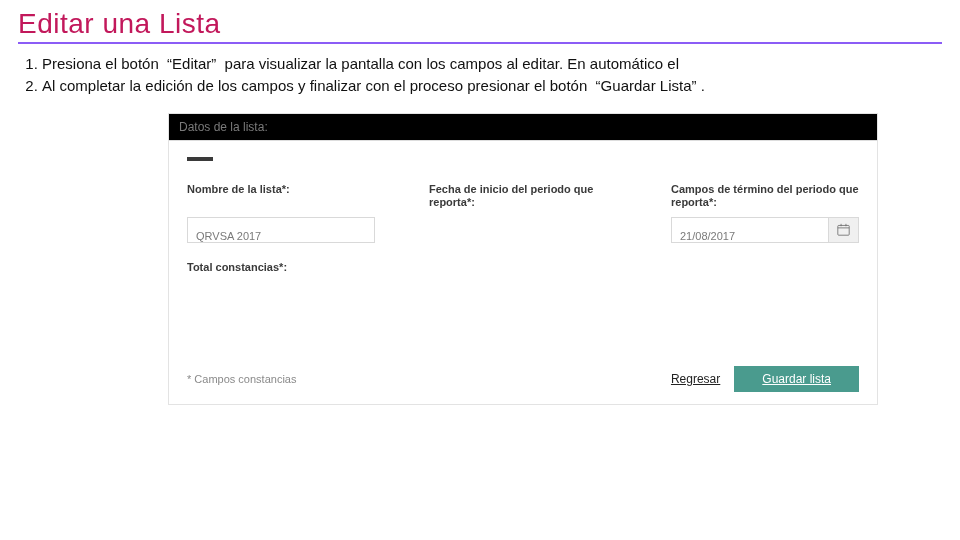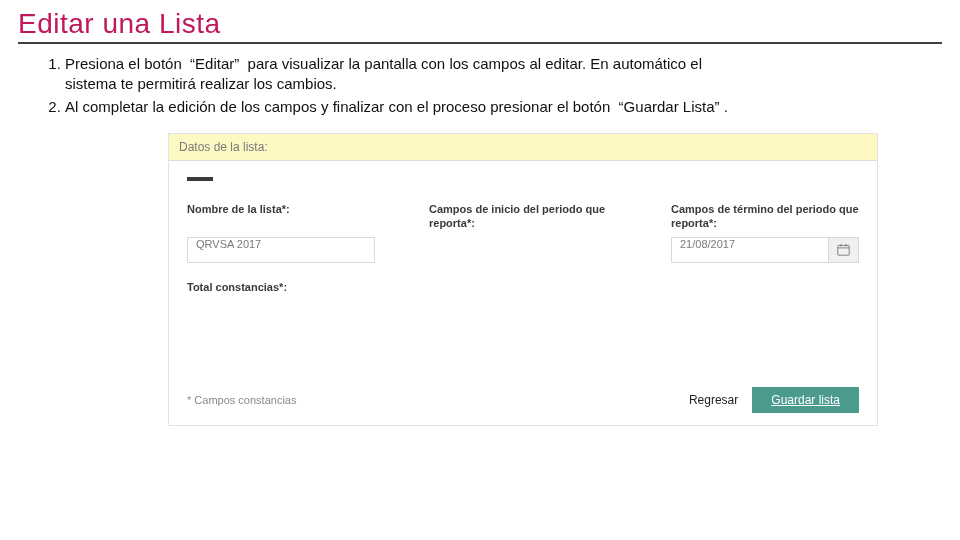--- a/index.html
+++ b/index.html
@@ -1,78 +1,77 @@
 <!DOCTYPE html>
 <html><head>
 <meta charset="utf-8">
 <style>
   * { margin: 0; padding: 0; box-sizing: border-box; }
   body { font-family: "Segoe UI", Arial, sans-serif; background: #fff; width: 960px; height: 540px; overflow: hidden; }
 
   .page { padding: 8px 18px 0 18px; }
-  .title { color: #c2185b; font-size: 28px; font-weight: 400; letter-spacing: .5px; border-bottom: 2px solid #404040; padding-bottom: 2px; margin-bottom: 10px; }
+  .title { color: #c2185b; font-size: 28px; font-weight: 400; letter-spacing: .5px; border-bottom: 2px solid #8b5cf6; padding-bottom: 2px; margin-bottom: 10px; }
   .instr { font-size: 15px; line-height: 1.35; color: #111; }
   .instr ol { padding-left: 24px; }
-  .instr li { margin-bottom: 2px; margin-left: 23px; }
+  .instr li { margin-bottom: 2px; }
   .instr li .indent { display: block; }
 
   .shot-wrap { padding: 14px 0 0 150px; }
   .shot { width: 710px; border: 1px solid #e3e3e3; background: #fff; font-family: Arial, sans-serif; }
-  .sh-header { background: #fef9c3; color: #7a7a7a; font-size: 12px; padding: 6px 10px; border-bottom: 1px solid #ddd; }
+  .sh-header { background: #000000; color: #7a7a7a; font-size: 12px; padding: 6px 10px; border-bottom: 1px solid #ddd; }
   .sh-body { padding: 16px 18px 10px 18px; }
   .sect-title { font-size: 16px; font-weight: 700; color: #3a3a3a; margin-bottom: 4px; }
   .sect-sep { width: 26px; height: 4px; background: #3a3a3a; margin-bottom: 22px; }
 
   .row { display: flex; gap: 54px; margin-bottom: 18px; }
   .field { flex: 1; }
   .field.nogrow { flex: 0 0 200px; }
   .flabel { font-size: 11px; font-weight: 700; color: #3a3a3a; line-height: 1.25; min-height: 28px; margin-bottom: 6px; }
-  .inp { border: 1px solid #d9d9d9; background: #fff; height: 26px; display: flex; align-items: flex-start; }
+  .inp { border: 1px solid #d9d9d9; background: #fff; height: 26px; display: flex; align-items: flex-end; }
   .inp input { border: none; outline: none; width: 100%; padding: 0 8px; font-size: 11px; color: #7a7a7a; background: transparent; }
   .inp .cal { flex: 0 0 30px; height: 100%; border-left: 1px solid #d9d9d9; background: #f0f0f0; display: flex; align-items: center; justify-content: center; color: #6a6a6a; }
   .inp .cal svg { width: 13px; height: 13px; }
 
   .spacer { height: 64px; }
   .foot { display: flex; align-items: center; justify-content: space-between; padding: 4px 0 2px 0; }
   .req { font-size: 11px; color: #8a8a8a; }
   .actions { display: flex; align-items: center; gap: 14px; }
-  .link-back { font-size: 12px; color: #222; cursor: pointer; }
-  .btn-save { background: #4a9b8e; color: #fff; font-size: 12px; padding: 6px 19px; border: none; cursor: pointer; text-decoration: underline; }
+  .link-back { font-size: 12px; color: #222; text-decoration: underline; cursor: pointer; }
+  .btn-save { background: #4a9b8e; color: #fff; font-size: 12px; padding: 6px 28px; border: none; cursor: pointer; text-decoration: underline; }
 </style>
 </head>
 <body>
 
 <div class="page">
   <div class="title">Editar una Lista</div>
 
   <div class="instr">
     <ol>
       <li>
         <span>Presiona el botón &nbsp;“Editar”&nbsp; para visualizar la pantalla con los campos al editar. En automático el</span>
-        <span class="indent">sistema te permitirá realizar los cambios.</span>
       </li>
       <li>Al completar la edición de los campos y finalizar con el proceso presionar el botón &nbsp;“Guardar Lista”&nbsp;.</li>
     </ol>
   </div>
 
   <div class="shot-wrap">
     <div class="shot">
       <div class="sh-header">Datos de la lista:</div>
       <div class="sh-body">
         <div class="sect-sep"></div>
 
         <div class="row">
           <div class="field">
             <div class="flabel">Nombre de la lista*:</div>
             <div class="inp">
                 <input value="QRVSA 2017" style="">
               </div>
           </div>
           <div class="field">
-            <div class="flabel">Campos de inicio del periodo que reporta*:</div>
+            <div class="flabel">Fecha de inicio del periodo que reporta*:</div>
           </div>
           <div class="field">
             <div class="flabel">Campos de término del periodo que reporta*:</div>
             <div class="inp">
               <input value="21/08/2017" style="">
               <span class="cal">
                 <svg viewBox="0 0 16 16" fill="currentColor">
                     <rect x="1" y="3" width="14" height="12" rx="1" fill="none" stroke="currentColor"></rect>
                     <line x1="1" y1="6" x2="15" y2="6" stroke="currentColor"></line>
                     <line x1="5" y1="1" x2="5" y2="4" stroke="currentColor"></line>

